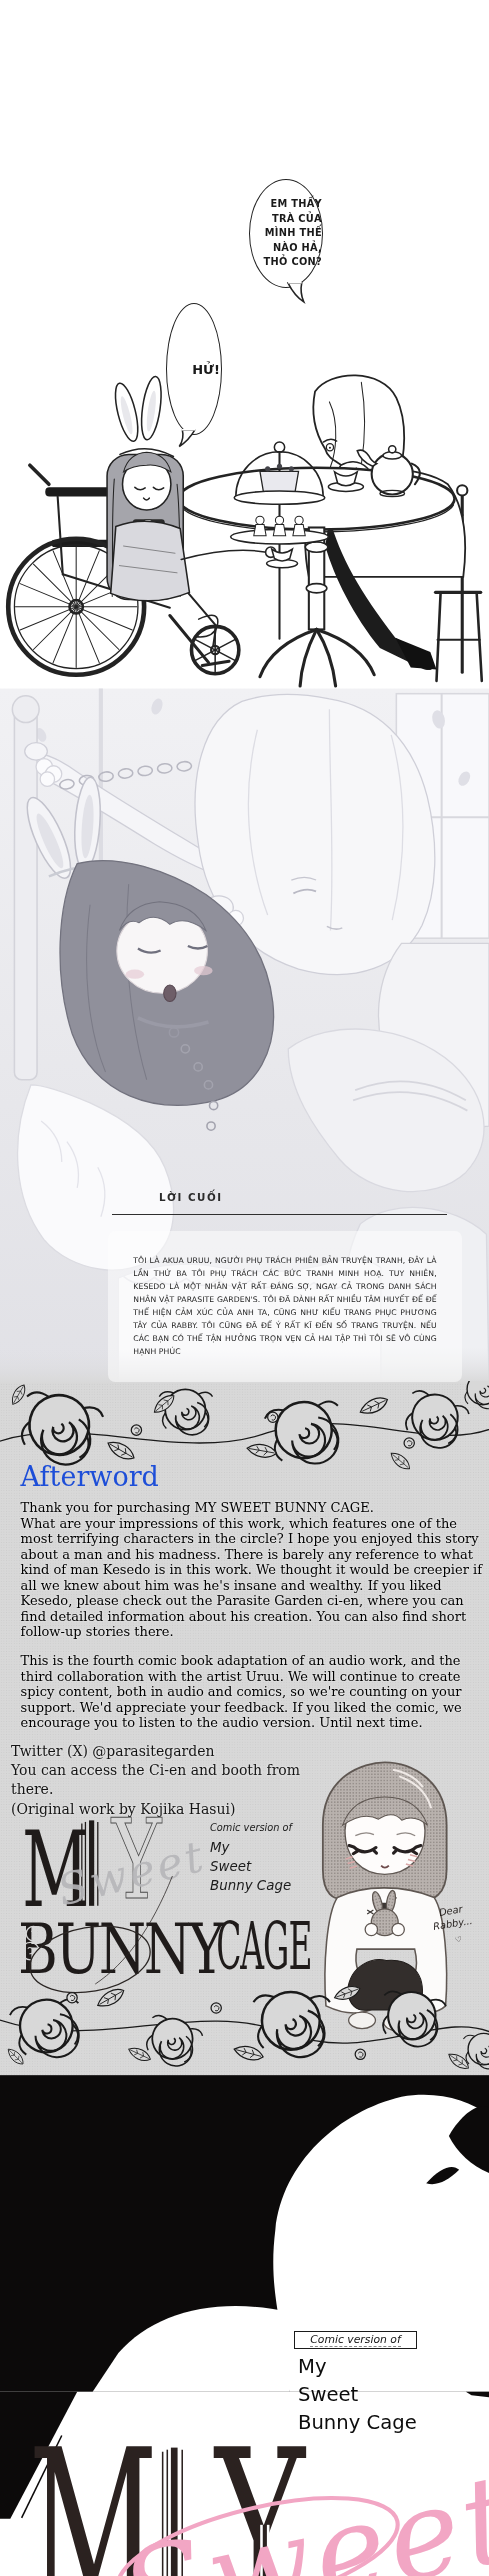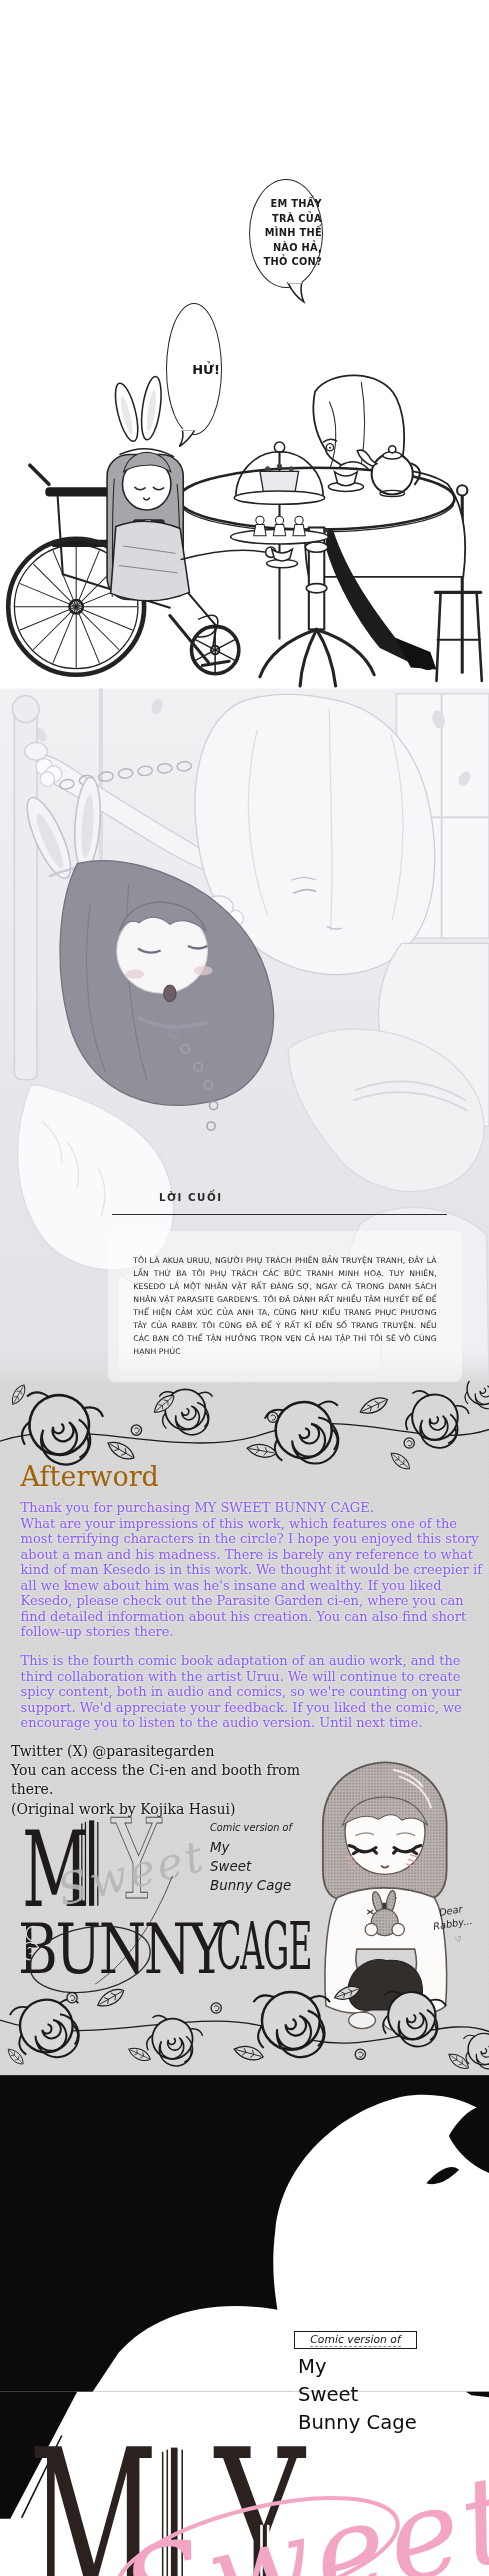--- a/index.html
+++ b/index.html
@@ -26,22 +26,22 @@
   #vn-box{left:108px;top:1231px;width:354px;box-sizing:border-box;padding:9.3px 11.3px;
           background:rgba(253,253,254,.55);border-radius:7.2px;z-index:5;}
   #vn-box p{margin:14px;font-size:7.7px;line-height:13px;font-weight:normal;letter-spacing:0.1px;
             color:#242424;text-align:justify;}
 
   
   #sec-after{top:1383px;left:0;width:489px;height:692px;background-color:#d8d8d8;
              background-image:radial-gradient(rgba(50,50,50,.08) 0.5px,transparent 0.7px);
              background-size:2.6px 2.6px;}
   .serif{font-family:"DejaVu Serif",serif;}
-  #aw-heading{left:20.6px;top:1461px;font-size:27px;color:#a16207;z-index:5;}
-  .aw-body{left:20.6px;width:464px;font-size:13px;line-height:15.5px;color:#8b5cf6;z-index:5;
+  #aw-heading{left:20.6px;top:1461px;font-size:27px;color:#1d4ed8;z-index:5;}
+  .aw-body{left:20.6px;width:464px;font-size:13px;line-height:15.5px;color:#000000;z-index:5;
            text-shadow:0 0 2.6px rgba(255,255,255,.85);}
   #aw-p1{top:1500px;}
   #aw-p2{top:1647px;margin-top:6px;}
   .aw-contact{left:11px;font-size:14px;line-height:17px;color:#151515;z-index:5;
               text-shadow:0 0 2.6px rgba(255,255,255,.85);}
   #aw-twitter{top:1743px;}
   #aw-access1{top:1762px;}
   #aw-access2{top:1781px;}
   #aw-credit{top:1801px;}
   #chibi-note{left:432px;top:1904px;z-index:6;transform:rotate(-9deg);

